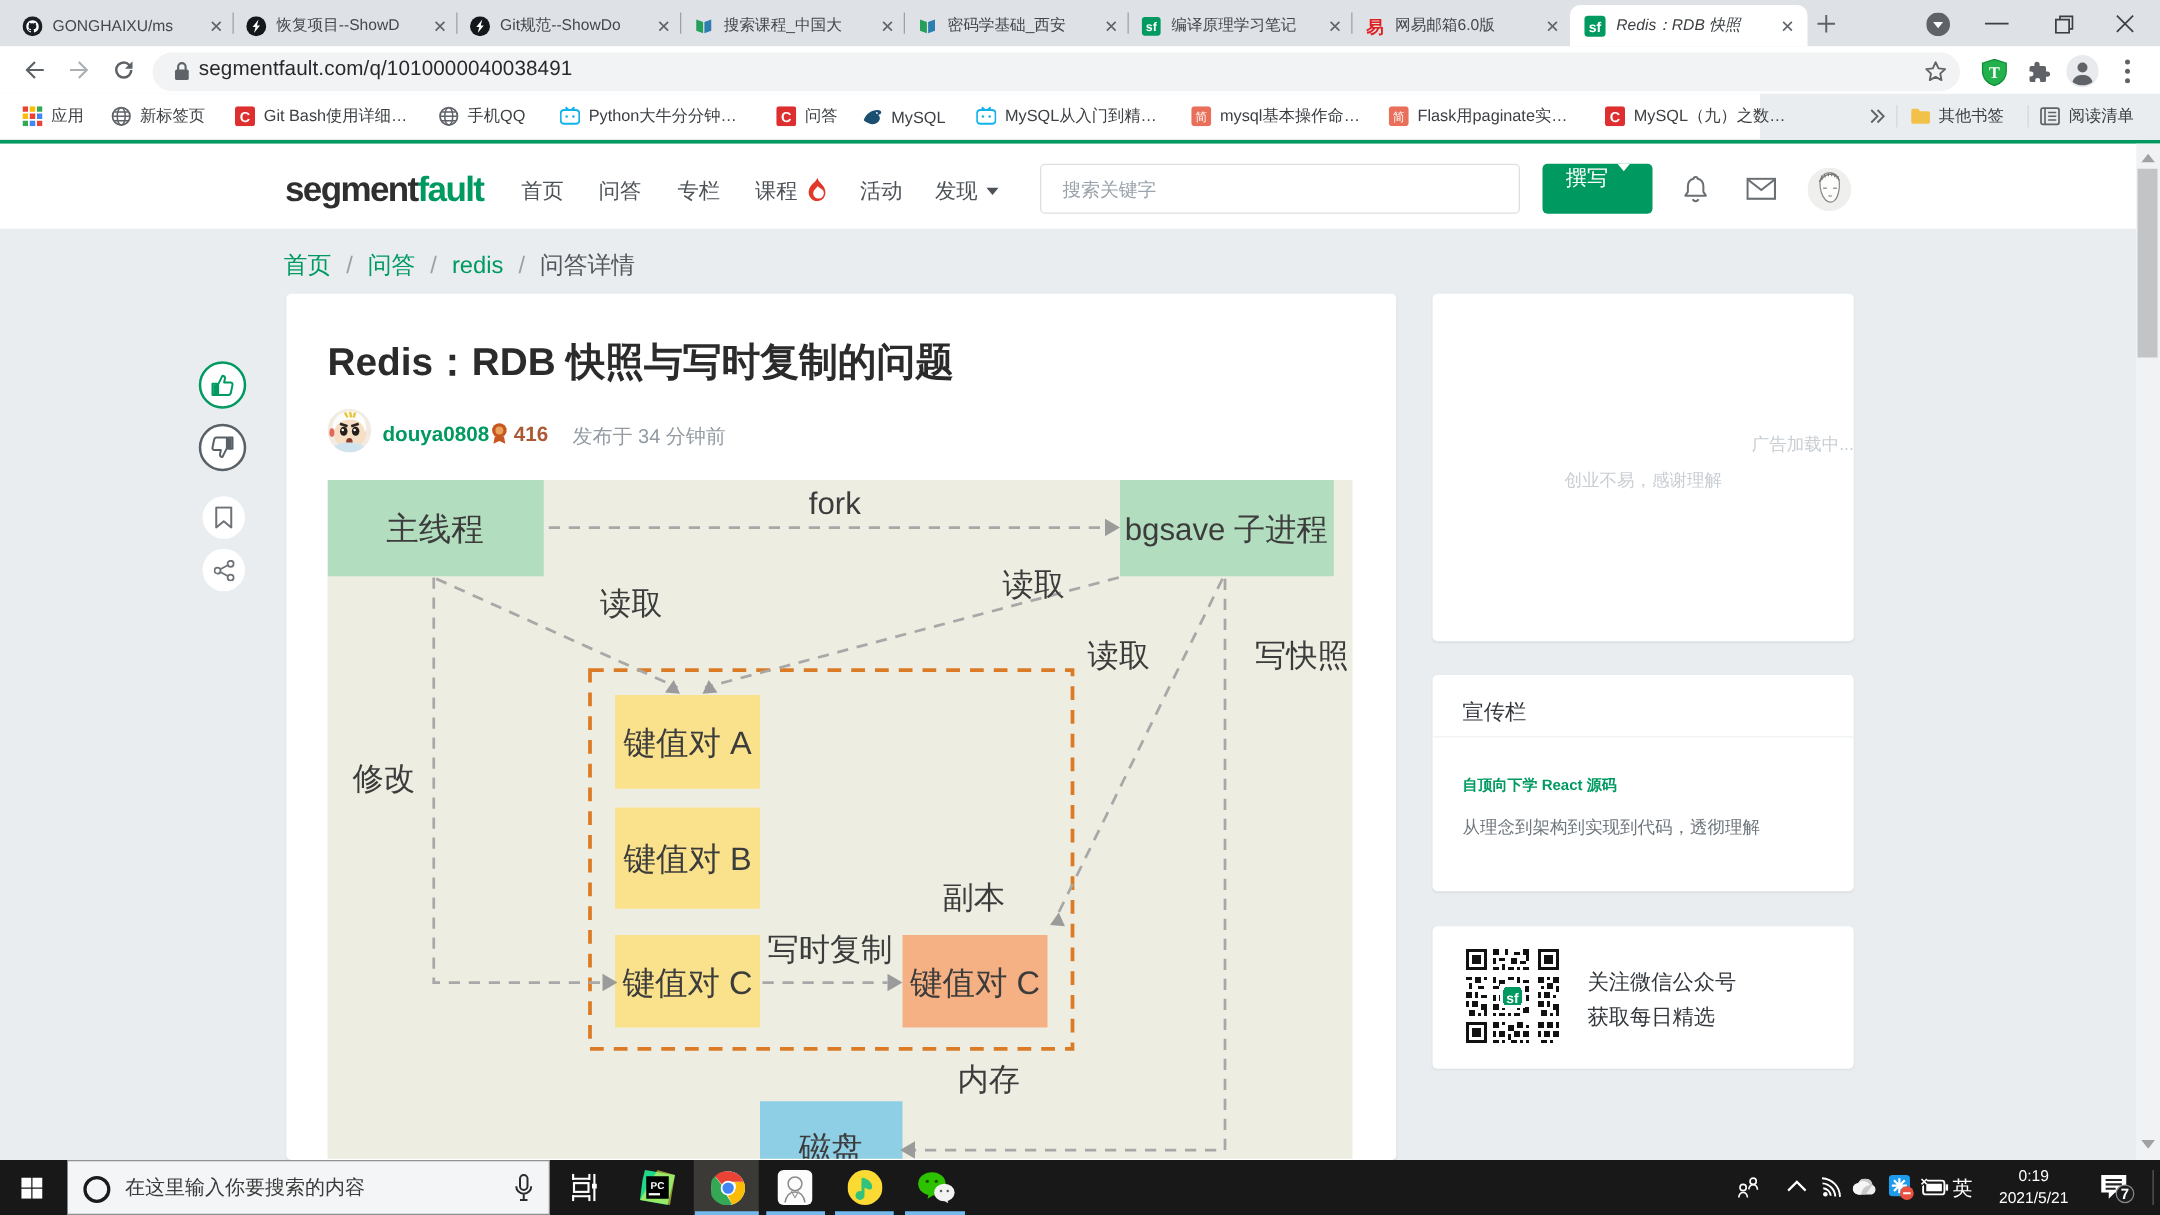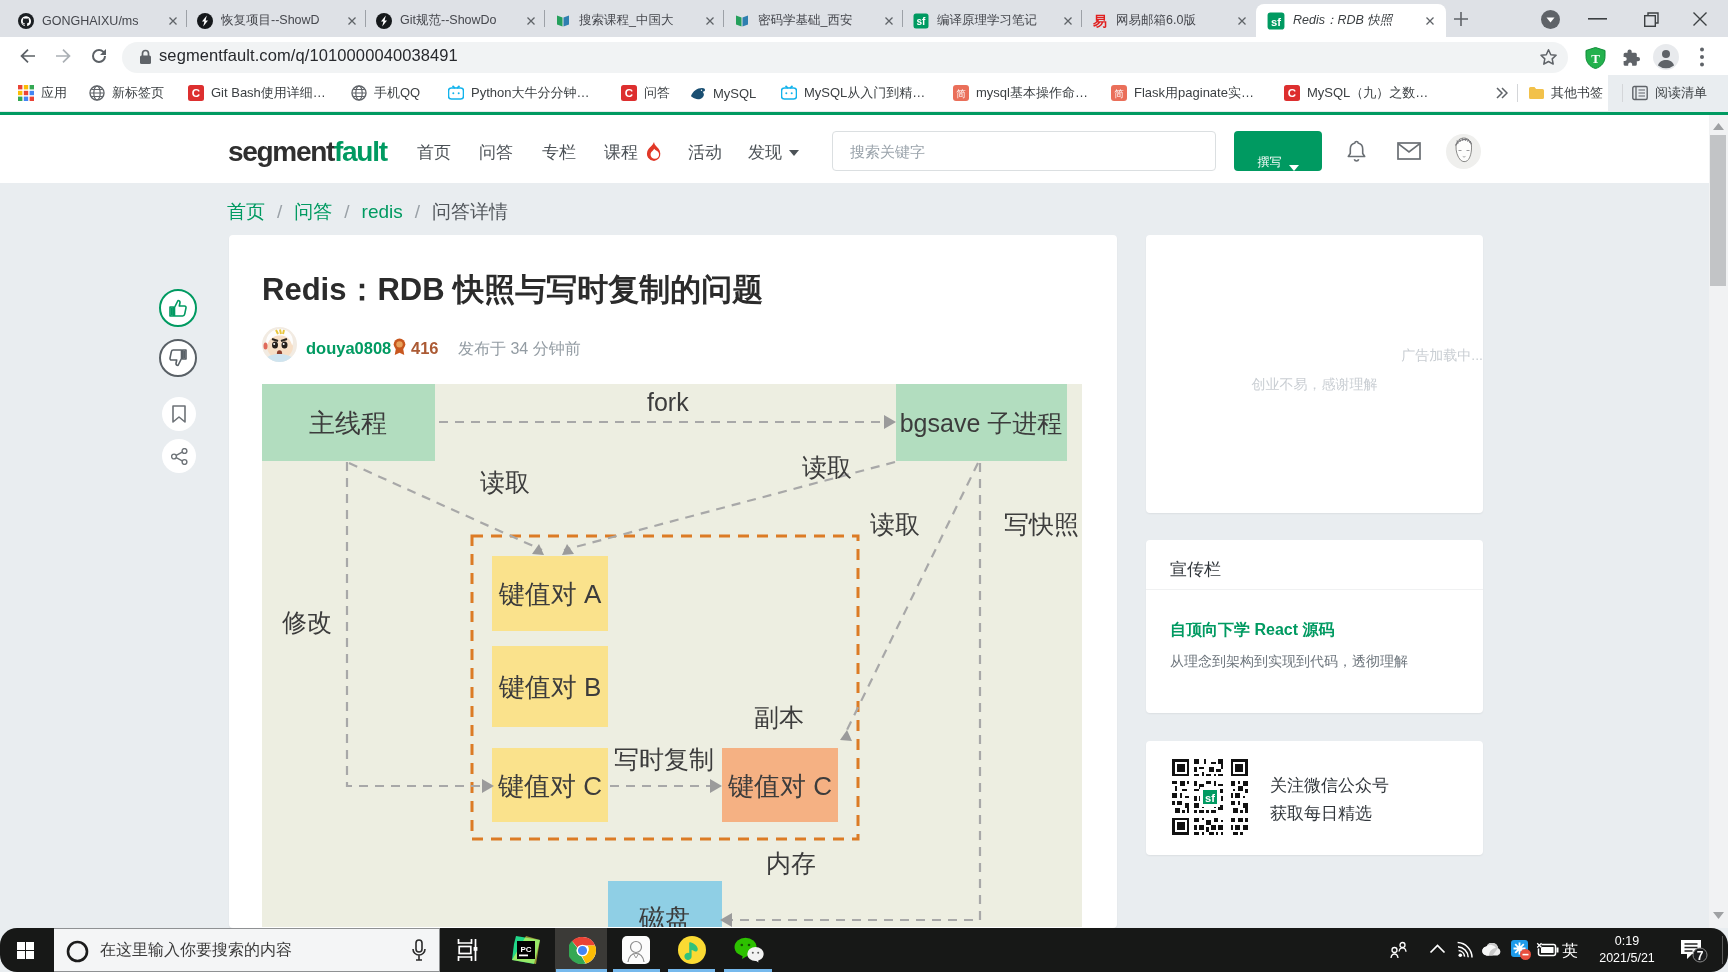--- a/index.html
+++ b/index.html
@@ -20,48 +20,48 @@
 #activetab .tx { flex:0 0 12px; width:12px; margin-left:4px; }
 #activetab .ticon { margin-right:8px; }
 .wbtn { position:absolute; top:0; height:30px; }
 
 
 #toolbar { position:absolute; left:0; top:37px; width:1728px; height:38px; background:#fff; }
 #omnibox { position:absolute; left:122px; top:42px; width:1446px; height:31px; background:#f1f3f4; border-radius:16px; }
 #urltxt { position:absolute; left:159px; top:46px; font-size:16.5px; color:#27292d; letter-spacing:0.1px; }
 
 
-#bookmarks { position:absolute; left:0; top:75px; width:1608px; height:37px; background:#fff; border-bottom:1px solid #e8eaed; }
+#bookmarks { position:absolute; left:0; top:75px; width:1408px; height:37px; background:#fff; border-bottom:1px solid #e8eaed; }
 .bm { position:absolute; top:9px; height:18px; display:flex; align-items:center; font-size:13px; color:#3c4043; white-space:nowrap; }
 .bm .bicon { width:16px; height:16px; margin-right:7px; }
 
 
 #greenline { position:absolute; left:0; top:112px; width:1728px; height:3px; background:#009a61; }
 #sfheader { position:absolute; left:0; top:115px; width:1728px; height:68px; background:#fff; }
 .nav { position:absolute; top:26px; font-size:17px; color:#4c5257; }
 #searchbox { position:absolute; left:832px; top:16px; width:384px; height:40px; border:1px solid #dbdfe1; border-radius:4px; background:#fff; }
-#writebtn { position:absolute; left:1234px; top:16px; width:88px; height:40px; background:#009a61; border-radius:4px; color:#fff; font-size:12px; display:flex; align-items:flex-end; justify-content:center; }
+#writebtn { position:absolute; left:1234px; top:16px; width:88px; height:40px; background:#009a61; border-radius:4px; color:#fff; font-size:17px; display:flex; align-items:flex-start; justify-content:center; }
 
 
 .crumb { position:absolute; top:199px; font-size:19px; }
 .cgreen { color:#009a61; }
 .cgray { color:#9aa1a7; }
 
 
 #maincard { position:absolute; left:229px; top:235px; width:888px; height:693px; background:#fff; border-radius:4px; box-shadow:0 1px 2px rgba(0,0,0,.06); }
 .sidecard { position:absolute; left:1146px; width:337px; background:#fff; border-radius:4px; box-shadow:0 1px 2px rgba(0,0,0,.06); }
 
 
 .vbtn { position:absolute; border-radius:50%; background:#fff; display:flex; align-items:center; justify-content:center; }
 
 
 #diagram { position:absolute; left:262px; top:384px; width:820px; height:543px; background:#edeee1; overflow:hidden; }
 
 
-#taskbar { position:absolute; left:0; top:928px; width:1728px; height:44px; background:#171817;border-radius:17px; }
+#taskbar { position:absolute; left:0; top:928px; width:1728px; height:44px; background:#171817; }
 #tsearch { position:absolute; left:54px; top:928px; width:386px; height:44px; background:#f4f5f6; border:1px solid #8f9193; border-left:none; display:flex; align-items:center; }
 .tray { position:absolute; top:0; height:44px; color:#fff; }
 
 
 #sbar { position:absolute; left:1709px; top:115px; width:19px; height:813px; background:#f1f2f3; }
 #sthumb { position:absolute; left:1710px; top:135px; width:16px; height:151px; background:#c2c4c6; }
 </style>
 </head>
 <body>
 
@@ -496,21 +496,21 @@
 </svg>
 </div>
 
 <div class="sidecard" style="top:235px;height:278px">
   <div class="abs" style="left:0;top:112px;width:337px;text-align:right;font-size:14px;color:#c9ced3">广告加载中...</div>
   <div class="abs" style="left:0;top:141px;width:337px;text-align:center;font-size:14px;color:#c9ced3">创业不易，感谢理解</div>
 </div>
 <div class="sidecard" style="top:540px;height:173px">
   <div class="abs" style="left:24px;top:18px;font-size:17px;color:#32373c">宣传栏</div>
   <div class="abs" style="left:0;top:49px;width:337px;height:1px;background:#f0f1f2"></div>
-  <div class="abs" style="left:24px;top:80px;font-size:16px;font-weight:bold;color:#009a61">自顶向下学 React 源码</div>
+  <div class="abs" style="left:24px;top:80px;font-size:12px;font-weight:bold;color:#009a61">自顶向下学 React 源码</div>
   <div class="abs" style="left:24px;top:113px;font-size:14px;color:#6e767d">从理念到架构到实现到代码，透彻理解</div>
 </div>
 <div class="sidecard" style="top:741px;height:114px">
   <svg class="abs" style="left:24px;top:16px;width:80px;height:80px" viewBox="0 0 33 33" shape-rendering="crispEdges">
     <rect width="33" height="33" fill="#fff"></rect>
     <g fill="#111">
       <path d="M1 1h7v7H1zM2 2v5h5V2z"></path>
         <rect x="3" y="3" width="3" height="3"></rect>
       <path d="M25 1h7v7h-7zM26 2v5h5V2z"></path>
         <rect x="27" y="3" width="3" height="3"></rect>

